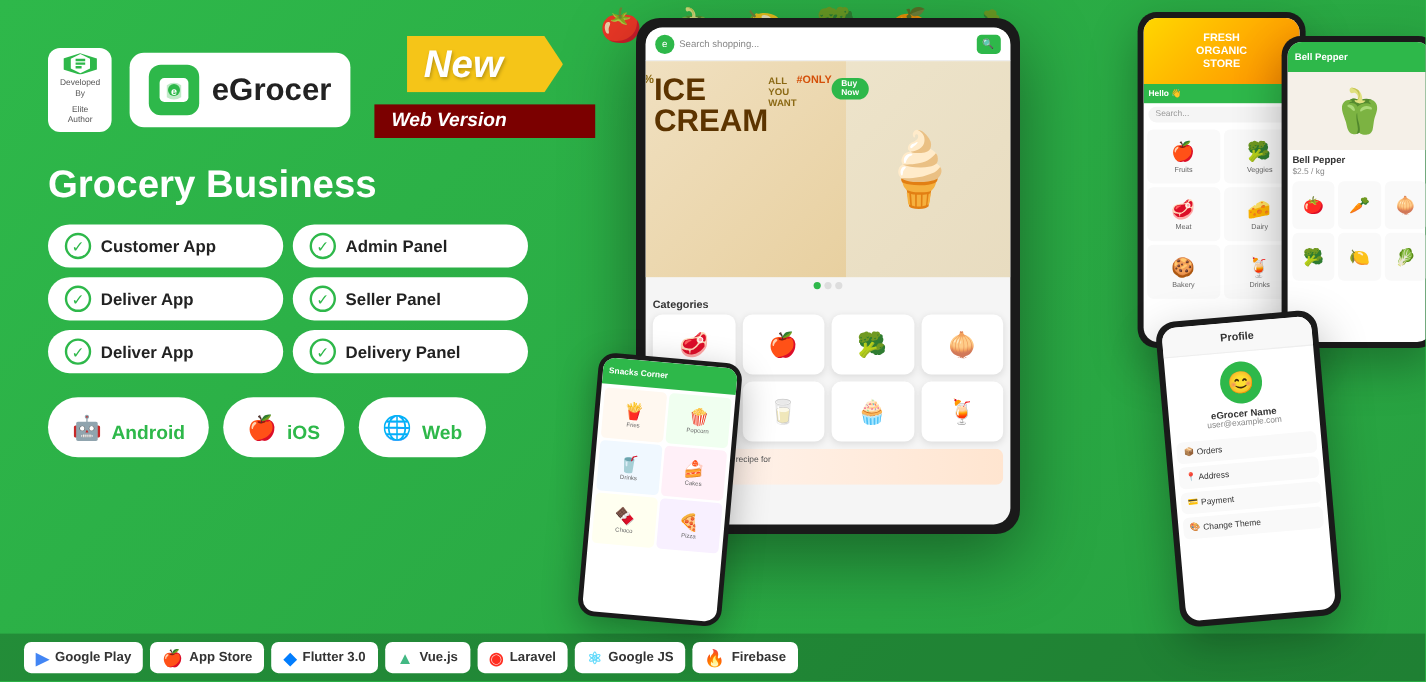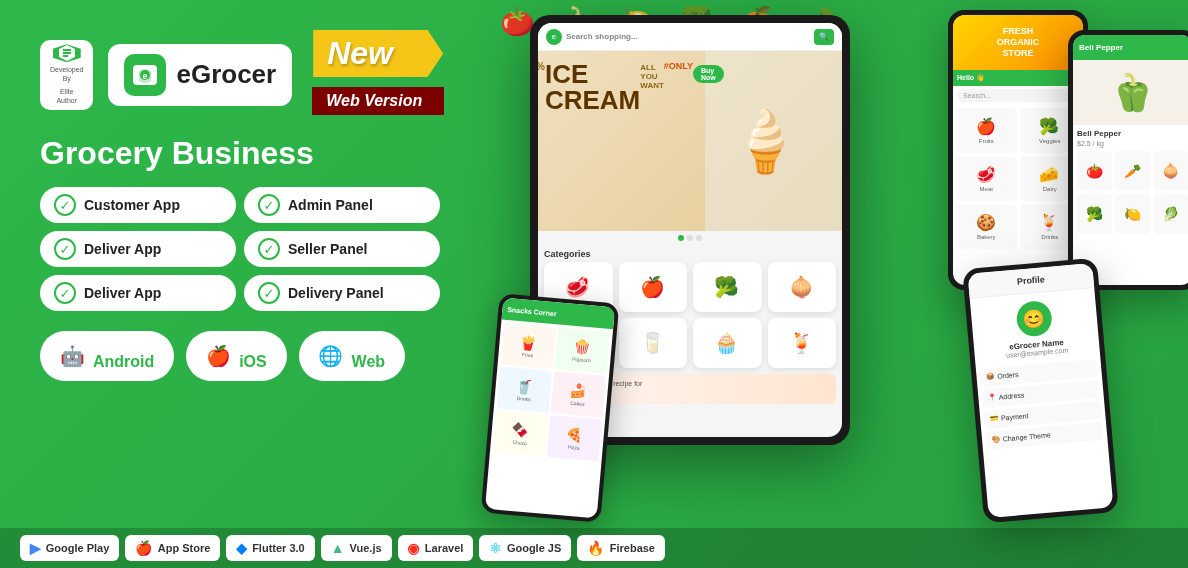--- a/index.html
+++ b/index.html
@@ -374,21 +374,21 @@
             <text x="14" y="18" text-anchor="middle" font-size="9" font-weight="bold" fill="white">e</text>
           </svg>
         </div>
         <span class="egrocer-name">eGrocer</span>
       </div>
 
       <div class="new-web-row" style="display:flex; flex-direction:column; gap:12px; margin-left:5px;">
         <div style="background:#f5c518; padding:5px 30px 5px 14px; clip-path:polygon(0 0, 88% 0, 100% 50%, 88% 100%, 0 100%); display:inline-block; width:130px;">
           <span style="font-size:32px; font-weight:900; color:white; font-style:italic; text-shadow:1px 2px 3px rgba(0,0,0,0.25);">New</span>
         </div>
-        <div style="background:#7b0000; padding:5px 14px; display:inline-block; width:132px; margin-top:-2px;">
+        <div style="background:#7b0000; padding:5px 14px; display:inline-block; width:184px; margin-top:-2px;">
           <span style="font-size:16px; font-weight:800; color:white; font-style:italic;">Web Version</span>
         </div>
       </div>
     </div>
 
     <div class="headline">
       <div>Grocery Business</div>
     </div>
 
     <div class="features-grid">
@@ -443,21 +443,21 @@
       <span class="food-scatter" style="top:5px; left:140px;">🍋</span>
       <span class="food-scatter" style="top:5px; left:200px;">🥦</span>
       <span class="food-scatter" style="top:5px; left:260px;">🍊</span>
       <span class="food-scatter" style="top:5px; left:320px;">🥕</span>
 
       <div class="tablet-center">
         <div class="tablet-screen">
 
           <div style="height:28px; background:#fff; display:flex; align-items:center; padding:0 8px; gap:4px; border-bottom:1px solid #eee;">
             <div style="width:16px; height:16px; border-radius:50%; background:#2eb84a; display:flex; align-items:center; justify-content:center; font-size:8px; color:white;">e</div>
-            <span style="font-size:8px; color:#888; flex:1;font-weight:bold;">Search shopping...</span>
+            <span style="font-size:8px; color:#888; flex:1;">Search shopping...</span>
             <div style="width:20px; height:16px; background:#2eb84a; border-radius:4px; display:flex; align-items:center; justify-content:center;">
               <span style="color:white; font-size:8px;">🔍</span>
             </div>
           </div>
 
           <div class="tablet-banner">
             <div style="position:absolute; left:0; top:0; bottom:0; width:55%; background:linear-gradient(135deg,#f0e0c0,#e8d0a0); display:flex; flex-direction:row; align-items:flex-start; justify-content:center; padding:10px 15px;">
               <div style="font-size:10px; color:#8b6914; font-weight:600;">100%</div>
               <div style="font-size:26px; font-weight:900; color:#5c3400; line-height:1;">ICE<br>CREAM</div>
               <div style="font-size:8px; color:#8b6914; font-weight:600; margin-top:2px;">ALL YOU WANT</div>

